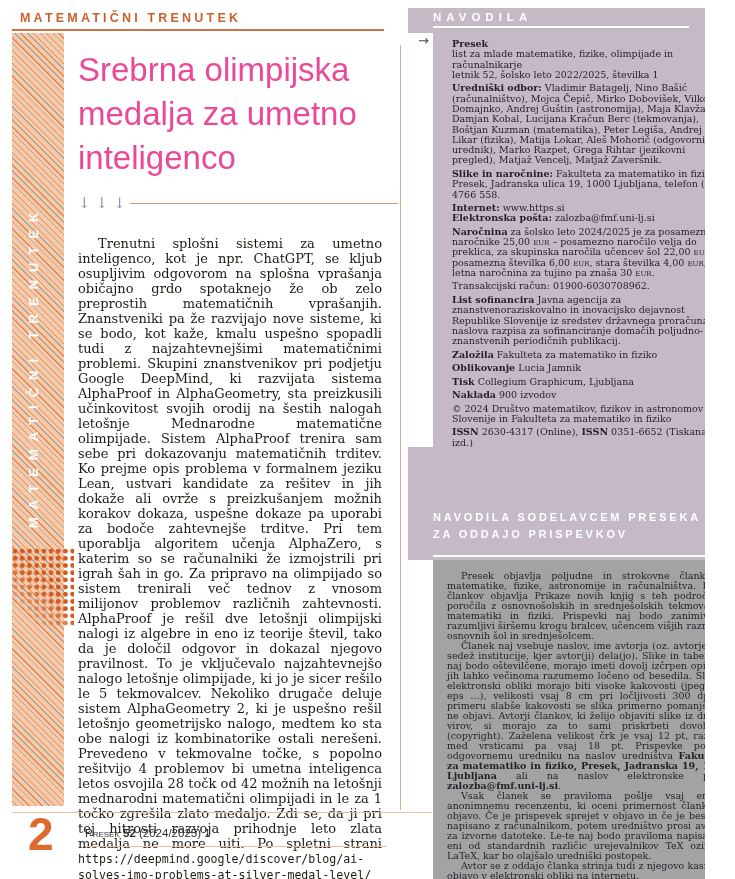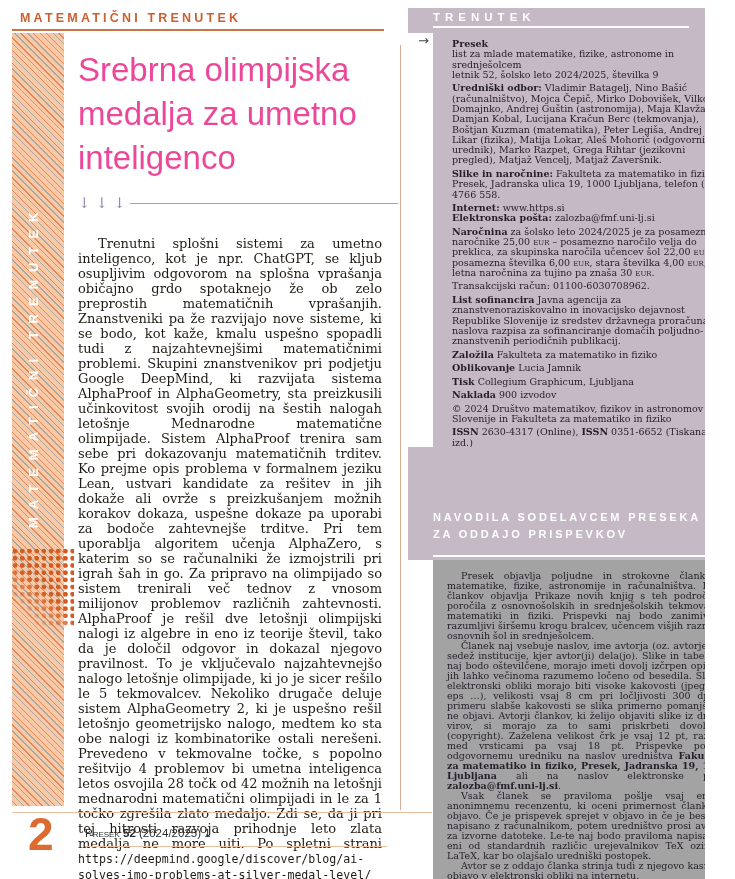--- a/index.html
+++ b/index.html
@@ -103,33 +103,33 @@
   </div>
 
   <div class="column-divider"></div>
 
   <div class="footer-rule-top"></div>
   <div class="page-number">2</div>
   <div class="footer-citation"><span class="seg-sc">Presek</span><span> </span><span class="seg-b">52</span><span> (2024/2025) 1</span></div>
   <div class="footer-rule-bottom"></div>
 
   <div class="band-kolofon">
-    <div class="kolofon-heading">TRENUTEK</div>
+    <div class="kolofon-heading">NAVODILA</div>
     <div class="kolofon-head-rule"></div>
   </div>
 
   <div class="arrow-slot">→</div>
 
   <div class="content-kolofon">
-      <p><span class="seg-b">Presek</span><br><span>list za mlade matematike, fizike, astronome in srednješolcem</span><br><span>letnik 52, šolsko leto 2024/2025, številka 9</span></p>
+      <p><span class="seg-b">Presek</span><br><span>list za mlade matematike, fizike, olimpijade in računalnikarje</span><br><span>letnik 52, šolsko leto 2022/2025, številka 1</span></p>
       <p><span class="seg-b">Uredniški odbor:</span><span> Vladimir Batagelj, Nino Bašić (računalništvo), Mojca Čepič, Mirko Dobovišek, Vilko Domajnko, Andrej Guštin (astronomija), Maja Klavžar, Damjan Kobal, Lucijana Kračun Berc (tekmovanja), Boštjan Kuzman (matematika), Peter Legiša, Andrej Likar (fizika), Matija Lokar, Aleš Mohorič (odgovorni urednik), Marko Razpet, Grega Rihtar (jezikovni pregled), Matjaž Vencelj, Matjaž Zaveršnik.</span></p>
       <p><span class="seg-b">Slike in naročnine:</span><span> Fakulteta za matematiko in fiziko, Presek, Jadranska ulica 19, 1000 Ljubljana, telefon (01) 4766 558.</span></p>
       <p><span class="seg-b">Internet:</span><span> www.https.si</span><br><span class="seg-b">Elektronska pošta:</span><span> zalozba@fmf.uni-lj.si</span></p>
       <p><span class="seg-b">Naročnina</span><span> za šolsko leto 2024/2025 je za posamezne naročnike 25,00 </span><span class="seg-sc">eur</span><span> – posamezno naročilo velja do preklica, za skupinska naročila učencev šol 22,00 </span><span class="seg-sc">eur</span><span>, posamezna številka 6,00 </span><span class="seg-sc">eur</span><span>, stara številka 4,00 </span><span class="seg-sc">eur</span><span>, letna naročnina za tujino pa znaša 30 </span><span class="seg-sc">eur</span><span>.</span></p>
-      <p><span>Transakcijski račun: 01100-6030708962.</span></p>
+      <p><span>Transakcijski račun: 01900-6030708962.</span></p>
       <p><span class="seg-b">List sofinancira</span><span> Javna agencija za znanstvenoraziskovalno in inovacijsko dejavnost Republike Slovenije iz sredstev državnega proračuna iz naslova razpisa za sofinanciranje domačih poljudno-znanstvenih periodičnih publikacij.</span></p>
       <p><span class="seg-b">Založila</span><span> Fakulteta za matematiko in fiziko</span></p>
       <p><span class="seg-b">Oblikovanje</span><span> Lucia Jamnik</span></p>
       <p><span class="seg-b">Tisk</span><span> Collegium Graphicum, Ljubljana</span></p>
       <p><span class="seg-b">Naklada</span><span> 900 izvodov</span></p>
       <p><span>© 2024  Društvo matematikov, fizikov in astronomov Slovenije in Fakulteta za matematiko in fiziko</span></p>
       <p><span class="seg-b">ISSN</span><span> 2630-4317 (Online), </span><span class="seg-b">ISSN</span><span> 0351-6652 (Tiskana izd.)</span></p>
       <p><span>Razmnoževanje ali reproduciranje celote ali posameznih delov brez poprejšnjega dovoljenja založnika ni dovoljeno.</span></p>
       <p><span>Poštnina plačana pri pošti 1102 Ljubljana.</span></p>
     </div>

